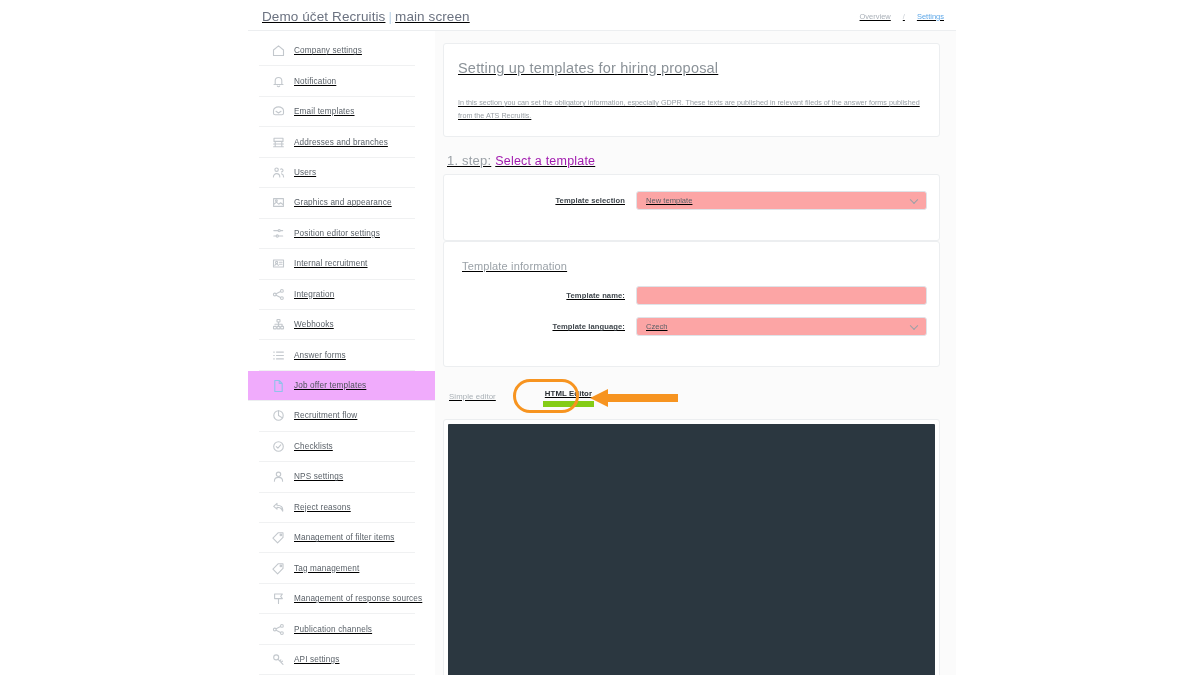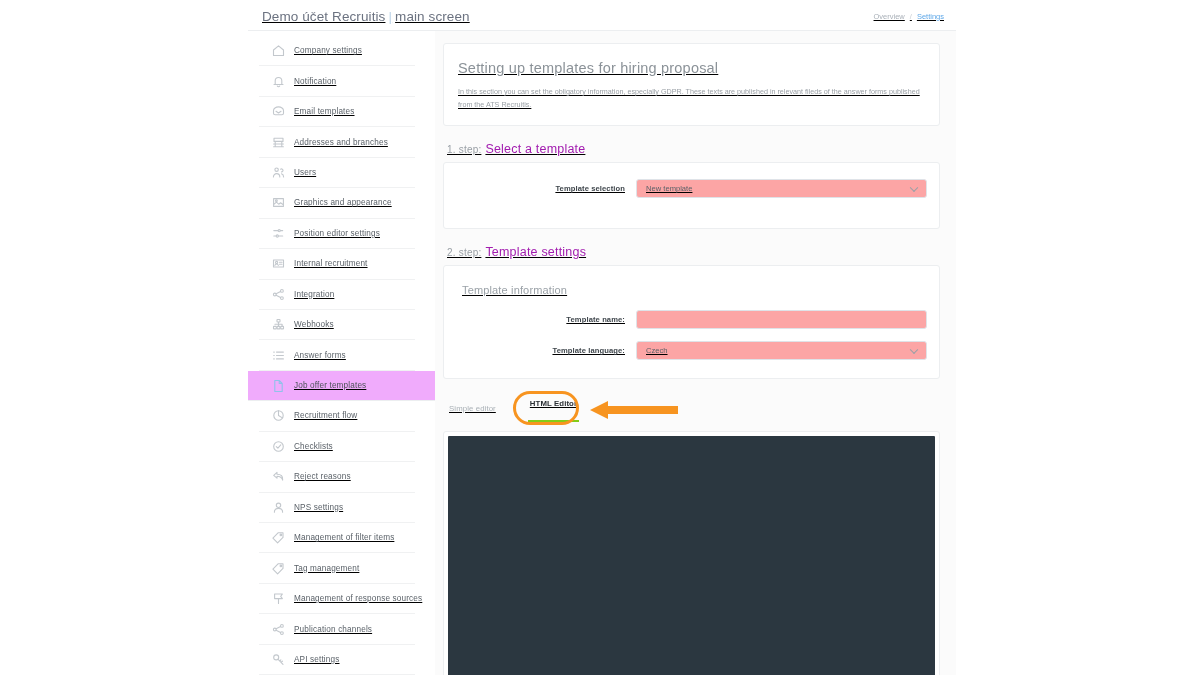--- a/index.html
+++ b/index.html
@@ -25,21 +25,21 @@
     padding: 0 12px 0 14px;
   }
   .app-title {
     font-size: 13.5px; color: #6b7280; font-weight: 400;
     letter-spacing: .1px; white-space: nowrap;
   }
   .app-title .pipe { color: #bcd4e8; margin: 0 3px; font-weight: 300; }
   .app-title .screen { color: #6b7280; }
   .crumbs {
     margin-left: auto; display: flex; align-items: center;
-    gap: 5px; font-size: 7.5px; color: #a9b0b8;
+    gap: 12px; font-size: 7.5px; color: #a9b0b8;
   }
   .crumbs .sep { color: #c9ced4; }
   .crumbs .active { color: #5fa8e8; }
 
   
   .body {
     display: flex;
     height: 646px;
     background: #fbfbfb;
   }
@@ -86,33 +86,33 @@
     overflow: hidden;
   }
   .card {
     background: #ffffff;
     border: 1px solid #eceef0;
     border-radius: 3px;
   }
   .intro-card { padding: 16px 14px 14px 14px; }
   .intro-title {
     font-size: 14.5px; color: #8b9298; font-weight: 400;
-    letter-spacing: .2px; margin-bottom: 10px;
+    letter-spacing: .2px; margin-bottom: 21px;
   }
   .intro-text {
     font-size: 7.2px; color: #9aa0a6; line-height: 1.75;
     max-width: 480px;
   }
 
   .step-head {
     display: flex; align-items: baseline;
     margin: 16px 0 6px 4px;
   }
   .step-num {
-    font-size: 10px; color: #9aa0a6; margin-right: 4px;
+    font-size: 13px; color: #9aa0a6; margin-right: 4px;
     letter-spacing: .2px;
   }
   .step-title {
     font-size: 12.5px; color: #a21caf; font-weight: 400;
     letter-spacing: .2px;
   }
 
   .step-card { padding: 16px 12px 18px 12px; }
   .sub-title {
     font-size: 11px; color: #9ba2a8; font-weight: 400;
@@ -159,22 +159,23 @@
   }
   .tab {
     font-size: 7.8px; color: #a9b0b6;
     padding: 4px 2px;
     margin-right: 30px;
     cursor: pointer;
     letter-spacing: .1px;
   }
   .tab.active {
     color: #2a2f34; font-weight: bold;
-    border-bottom: 2px solid #84cc16;
-    padding-bottom: 12px;
+    border-bottom: 6px solid #84cc16;
+    padding-bottom: 3px;
+    margin-left: 15px;
   }
   .tab-highlight {
     position: absolute;
     left: 66px; top: -2px;
     width: 66px; height: 34px;
     border: 3px solid #f79420;
     border-radius: 17px;
     pointer-events: none;
   }
   .arrow {
@@ -338,33 +339,33 @@
             <svg width="13" height="13" viewBox="0 0 13 13">
               <circle cx="6.5" cy="6.5" r="4.8" fill="none" stroke="currentColor" stroke-width="1.1" stroke-linecap="round" stroke-linejoin="round"></circle>
               <path fill="none" stroke="currentColor" stroke-width="1.1" stroke-linecap="round" stroke-linejoin="round" d="M4.3 6.6 5.9 8.2 8.8 4.9"></path>
             </svg>
           </span>
           <span class="lbl">Checklists</span>
         </div>
         <div class="nav-item">
           <span class="ico">
             <svg width="13" height="13" viewBox="0 0 13 13">
-              <path fill="none" stroke="currentColor" stroke-width="1.1" stroke-linecap="round" stroke-linejoin="round" d="M5 2.4 1.7 5.3 5 8.2V6.3c3 0 4.9 1.2 5.7 3.9.3-3.9-1.5-6-5.7-6Z"></path>
-            </svg>
-          </span>
-          <span class="lbl">Reject reasons</span>
-        </div>
-        <div class="nav-item">
-          <span class="ico">
-            <svg width="13" height="13" viewBox="0 0 13 13">
               <circle cx="6.5" cy="4.3" r="2.2" fill="none" stroke="currentColor" stroke-width="1.1" stroke-linecap="round" stroke-linejoin="round"></circle>
               <path fill="none" stroke="currentColor" stroke-width="1.1" stroke-linecap="round" stroke-linejoin="round" d="M2.4 11.2c0-2.3 1.8-3.8 4.1-3.8s4.1 1.5 4.1 3.8"></path>
             </svg>
           </span>
           <span class="lbl">NPS settings</span>
+        </div>
+        <div class="nav-item">
+          <span class="ico">
+            <svg width="13" height="13" viewBox="0 0 13 13">
+              <path fill="none" stroke="currentColor" stroke-width="1.1" stroke-linecap="round" stroke-linejoin="round" d="M5 2.4 1.7 5.3 5 8.2V6.3c3 0 4.9 1.2 5.7 3.9.3-3.9-1.5-6-5.7-6Z"></path>
+            </svg>
+          </span>
+          <span class="lbl">Reject reasons</span>
         </div>
         <div class="nav-item">
           <span class="ico">
             <svg width="13" height="13" viewBox="0 0 13 13">
               <path fill="none" stroke="currentColor" stroke-width="1.1" stroke-linecap="round" stroke-linejoin="round" d="M6.3 1.7H11v4.7l-5.4 5.4-4.7-4.7Z"></path>
               <circle cx="8.9" cy="3.9" r=".8" fill="none" stroke="currentColor" stroke-width="1.1" stroke-linecap="round" stroke-linejoin="round"></circle>
             </svg>
           </span>
           <span class="lbl">Management of filter items</span>
         </div>
@@ -420,33 +421,29 @@
       </div>
       <div class="card step-card">
         <div class="form-row">
           <div class="form-label">Template selection</div>
           <div class="field select">
             <span>New template</span>
           </div>
         </div>
       </div>
 
-      <div class="step-head">
-        <span class="step-num">2. step:</span>
-        <span class="step-title">Template settings</span>
-      </div>
       <div class="card step-card">
         <div class="sub-title">Template information</div>
         <div class="form-row">
           <div class="form-label">Template name:</div>
           <div class="field empty">
             <span></span>
           </div>
         </div>
-        <div class="form-row" style="margin-bottom:0;align-items:center;">
+        <div class="form-row" style="margin-bottom:12px;align-items:center;">
           <div class="form-label">Template language:</div>
           <div class="field select">
             <span>Czech</span>
           </div>
         </div>
       </div>
 
       <div class="tabs-row">
         <div class="tab">Simple editor</div>
         <div class="tab active">HTML Editor</div>

